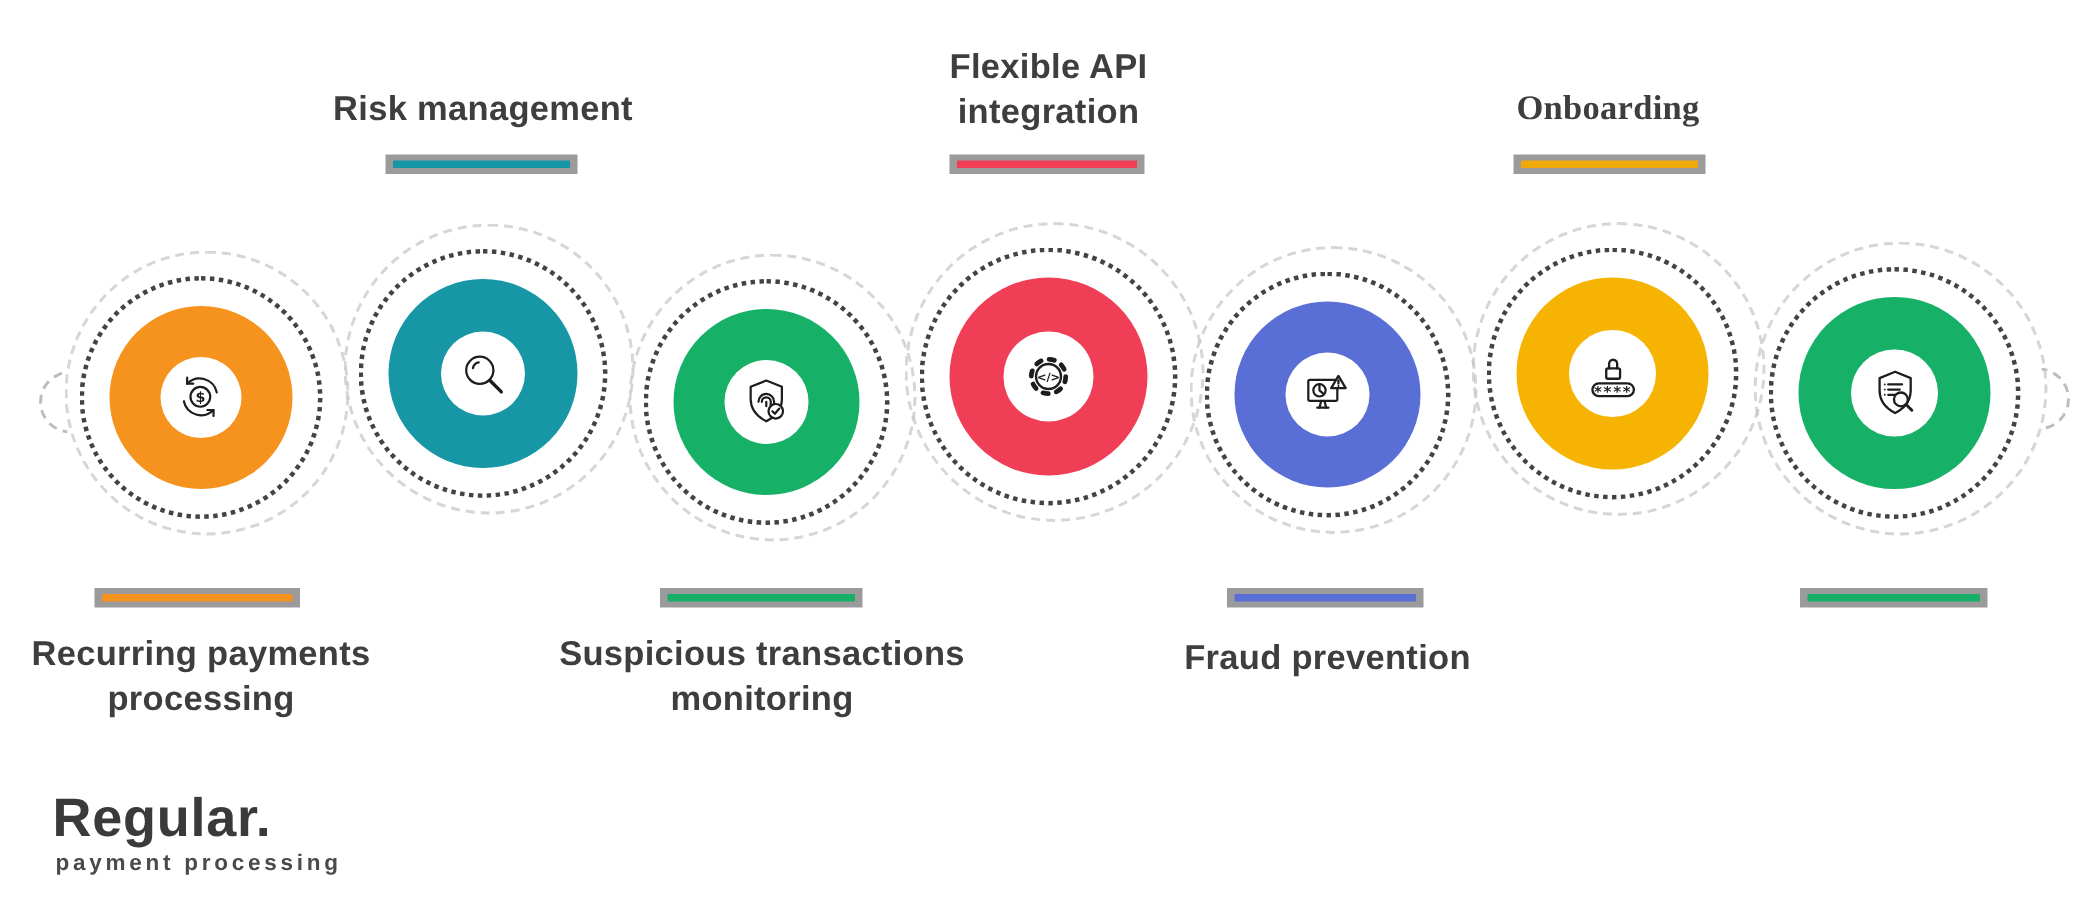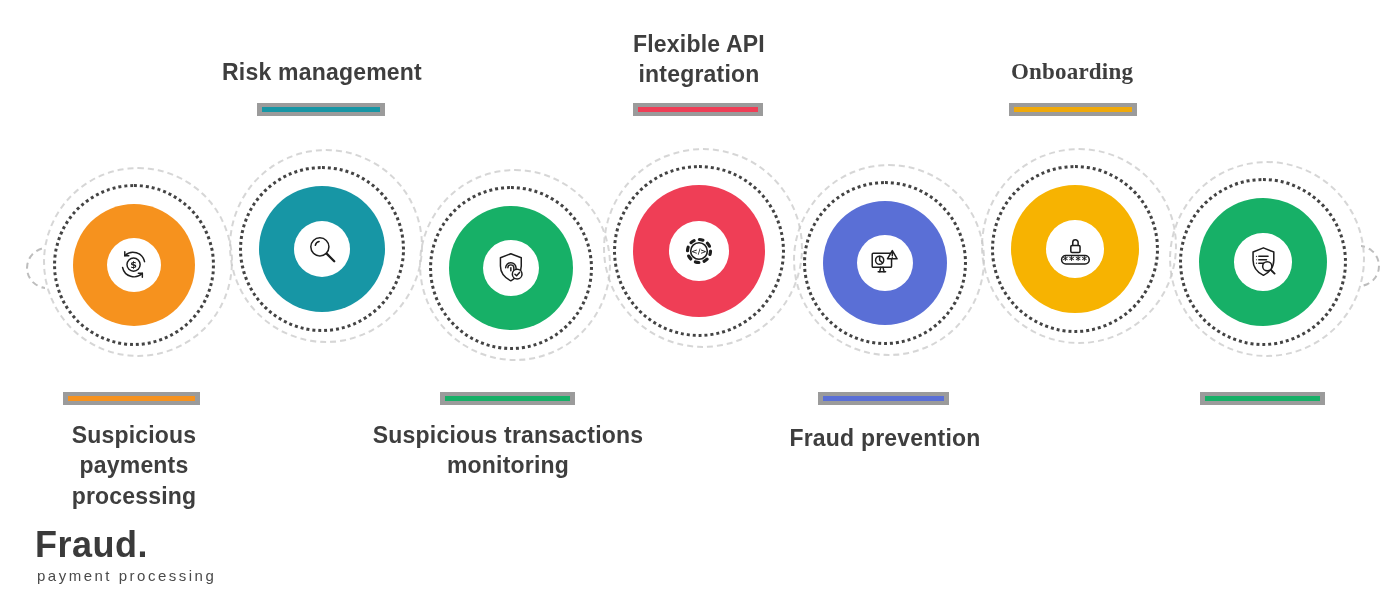--- a/index.html
+++ b/index.html
@@ -29,21 +29,21 @@
     position:absolute; text-align:center; white-space:pre-line;
     font-size:23px; font-weight:700; color:#3e3e3e; line-height:1.32;
     letter-spacing:.2px;
   }
   
   .hook { position:absolute; width:38px; height:38px; border:2px dashed #bdbdbd; border-radius:50%; }
   .hook.left  { clip-path: inset(0 55% 0 0); }
   .hook.right { clip-path: inset(0 0 0 55%); }
   
   .logo      { position:absolute; font-size:36px; font-weight:700; color:#3a3a3a; letter-spacing:.5px; }
-  .tagline   { position:absolute; font-size:15px; font-weight:400; color:#4a4a4a; letter-spacing:2.5px; }
+  .tagline   { position:absolute; font-size:15px; font-weight:700; color:#4a4a4a; letter-spacing:2.5px; }
   .website   { position:absolute; font-size:21px; font-weight:700; color:#333333; text-align:right; }
   svg text { font-family:"DejaVu Sans", sans-serif; }
 </style>
 </head>
 <body>
 
 <div class="canvas">
 
   <div class="hook left" style="left:26px;  top:247px;"></div>
   <div class="hook right" style="left:1338px; top:245px;"></div>
@@ -60,21 +60,21 @@
           <polyline points="12,6.5 12,12 17.5,12"></polyline>
           <path d="M9 28 A16 16 0 0 0 36 36"></path>
           <polyline points="36,41.5 36,36 30.5,36"></polyline>
         </svg>
       </div>
     </div>
   </div>
   <div class="bar" style="left:63px; top:392px; width:137px;">
       <i class="core" style="background-color: rgb(246, 146, 30);"></i>
     </div>
-  <div class="step-title" style="left:14px; top:420px; width:240px;">Suspicious payments
+  <div class="step-title" style="left:14px; top:420px; width:240px;">Recurring payments
 processing</div>
 
   <div class="step-title" style="left:197px; top:57px; width:250px;">Risk management</div>
   <div class="bar" style="left:257px; top:103px; width:128px;">
       <i class="core" style="background-color: rgb(23, 150, 165);"></i>
     </div>
   <div class="step" style="left:259px; top:186px; width:126px; height:126px;">
     <div class="ring dash"></div>
     <div class="ring dots"></div>
     <div class="bubble" style="background-color: rgb(23, 150, 165);">
@@ -187,16 +187,16 @@
           <circle cx="29" cy="29" r="6" fill="#ffffff"></circle>
           <line x1="33.5" y1="33.5" x2="38.5" y2="38.5" stroke-width="2.5"></line>
         </svg>
       </div>
     </div>
   </div>
   <div class="bar" style="left:1200px; top:392px; width:125px;">
       <i class="core" style="background-color: rgb(23, 176, 103);"></i>
     </div>
 
-  <div class="logo" style="left:35px; top:524px;">Fraud.</div>
+  <div class="logo" style="left:35px; top:524px;">Regular.</div>
   <div class="tagline" style="left:37px; top:567px;">payment processing</div>
 
 </div>
 
 </body></html>

